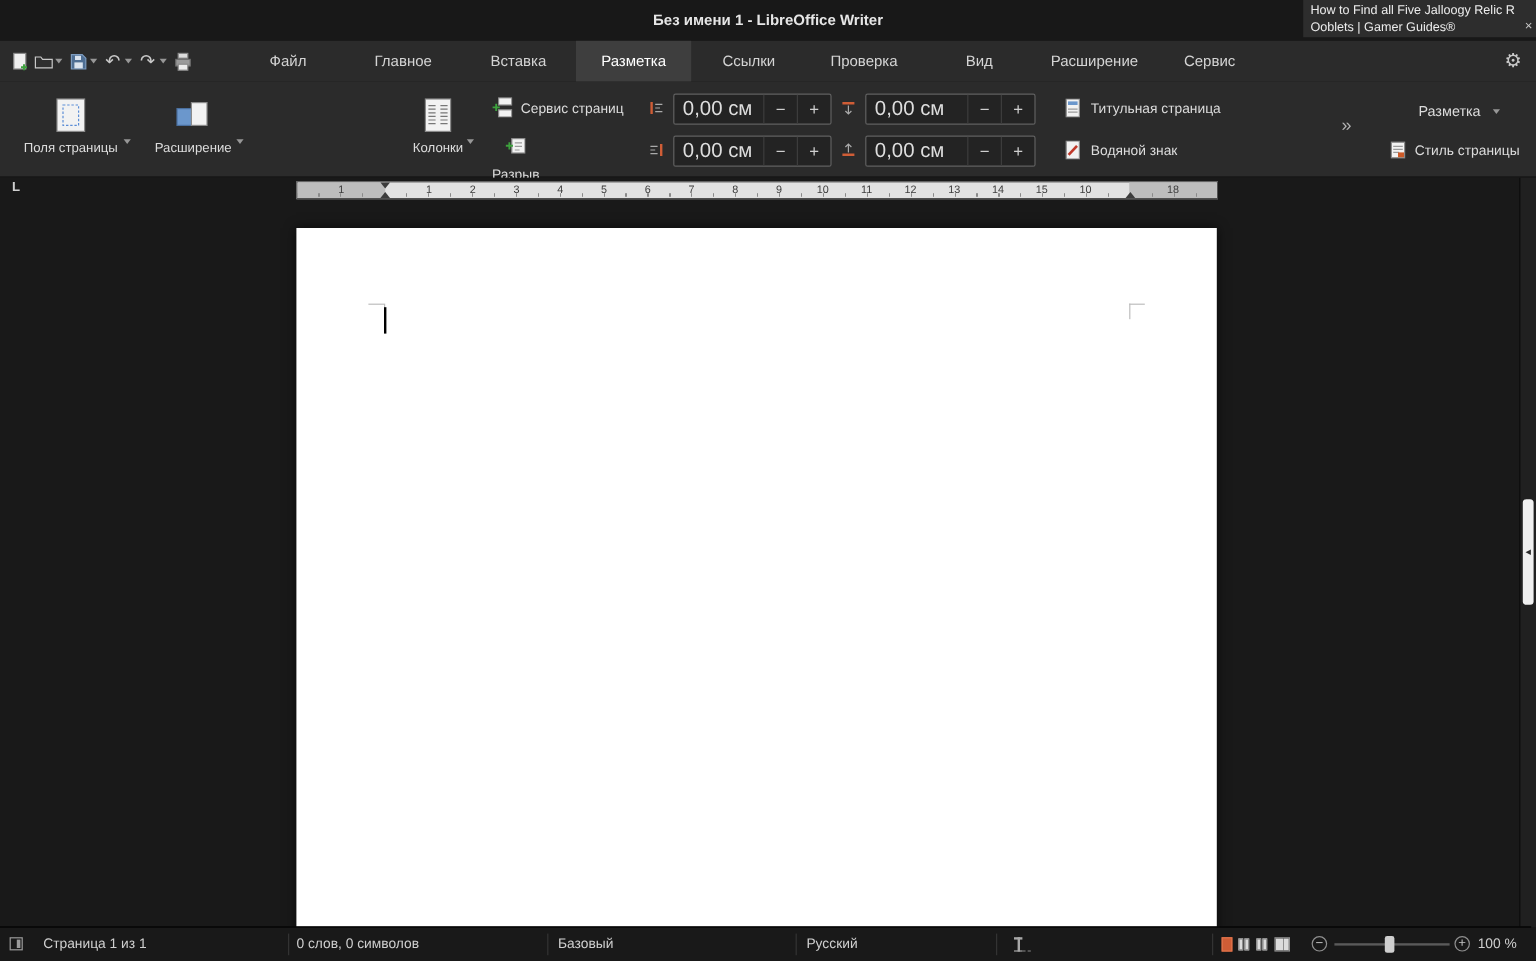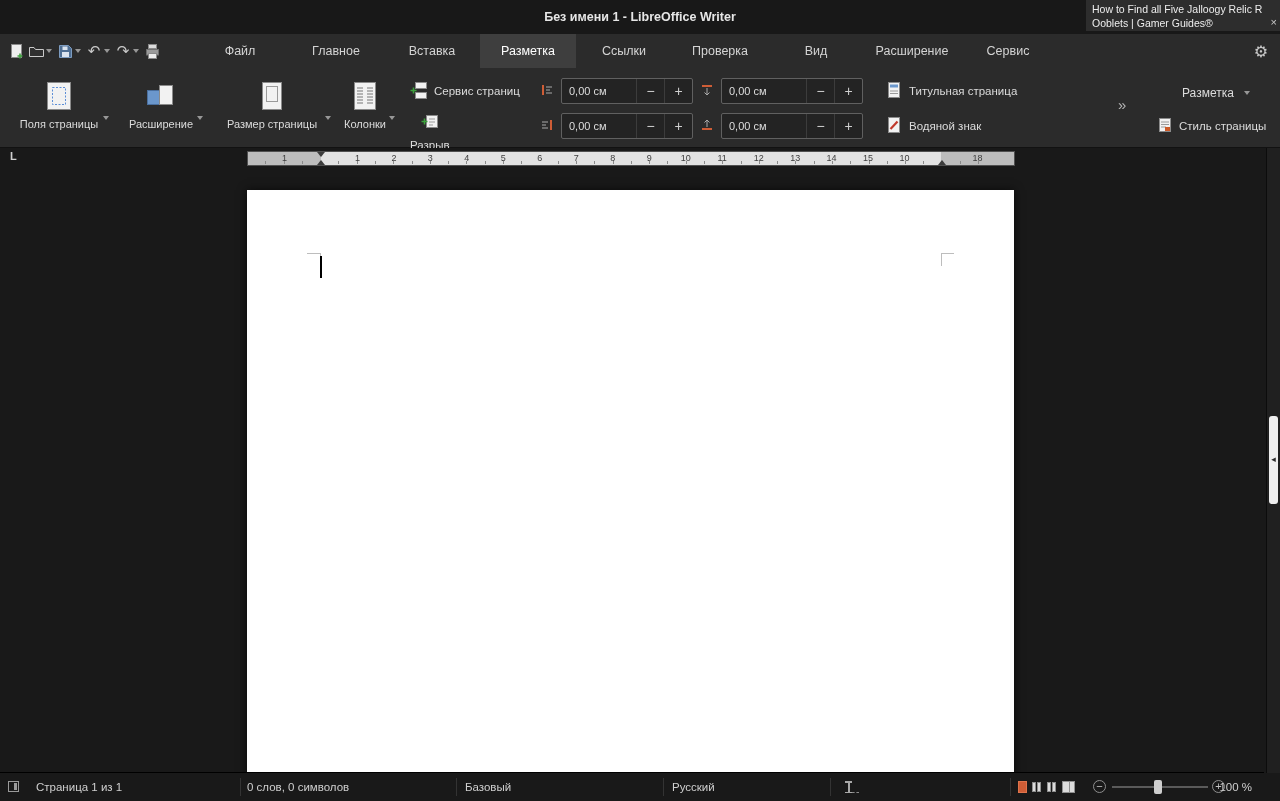--- a/index.html
+++ b/index.html
@@ -26,21 +26,21 @@
   .gear{position:absolute;right:12px;top:0;height:34px;display:flex;align-items:center;font-size:16px;color:#c9c9c9;}
 
   
   .ribbon{position:absolute;top:68px;left:0;right:0;height:80px;background:#2b2b2b;border-bottom:1px solid #121212;box-sizing:border-box;}
   .bigbtn{position:absolute;top:6px;height:66px;cursor:default;}
   .bigbtn .icon-wrap{height:44px;display:flex;align-items:center;justify-content:center;}
   .bigbtn .lbl{text-align:center;font-size:11px;color:#dcdcdc;white-space:nowrap;}
   .bigbtn .caret-down{position:absolute;right:0;top:42px;}
   .smallrow{position:absolute;height:26px;display:flex;align-items:center;gap:7px;font-size:11.5px;color:#dcdcdc;white-space:nowrap;cursor:default;}
   .spinfield{display:flex;align-items:stretch;height:26px;border:1px solid #606060;background:#232323;border-radius:2px;box-sizing:border-box;}
-  .spinfield input{flex:1;min-width:0;background:transparent;border:none;outline:none;color:#dedede;font-size:11px;padding:0 7px;font-family:inherit;}
+  .spinfield input{flex:1;min-width:0;background:transparent;border:none;outline:none;color:#dedede;font-size:17px;padding:0 7px;font-family:inherit;}
   .spinbtn{width:27px;display:flex;align-items:center;justify-content:center;color:#cfcfcf;font-size:14px;border-left:1px solid #3c3c3c;cursor:default;}
   .overflow{position:absolute;left:1118px;top:28px;font-size:15px;color:#b5b5b5;}
   .layout-select{position:absolute;left:1182px;top:13px;height:24px;display:flex;align-items:center;font-size:12px;color:#dcdcdc;}
   .layout-select .caret-down{margin-left:10px;}
 
   
   .docarea{position:absolute;top:148px;left:0;right:0;bottom:28px;background:#191919;overflow:hidden;}
   .tab-marker{position:absolute;left:10px;top:2px;font-size:11px;font-weight:bold;color:#cfcfcf;}
   .ruler{position:absolute;left:247px;top:3px;width:768px;height:15px;background:#e2e2e2;border:1px solid #505050;box-sizing:border-box;}
   .ruler .margin{position:absolute;top:0;bottom:0;width:73px;background:#bdbdbd;}
@@ -56,21 +56,21 @@
   .page{position:absolute;left:247px;top:42px;width:767px;bottom:-6px;background:#ffffff;box-shadow:0 0 9px rgba(0,0,0,.65);}
   .corner{position:absolute;}
   .cline{position:absolute;background:#bdbdbd;}
   .cursor{position:absolute;left:73px;top:66px;width:1.5px;height:22px;background:#000;}
 
   .scrollbar{position:absolute;right:0;top:0;bottom:0;width:14px;background:#202020;border-left:1px solid #0c0c0c;box-sizing:border-box;}
   .scroll-thumb{position:absolute;left:2px;right:2px;top:268px;height:88px;background:#efefef;border-radius:3px;}
   .collapse-arrow{position:absolute;top:50%;left:0;width:100%;transform:translateY(-52%);text-align:center;color:#2b2b2b;font-size:9px;line-height:9px;}
 
   
-  .statusbar{position:absolute;bottom:0;left:0;right:16px;height:28px;background:#191919;border-top:1px solid #000;
+  .statusbar{position:absolute;bottom:0;left:0;right:4px;height:28px;background:#191919;border-top:1px solid #000;
     font-size:11.5px;color:#cfcfcf;}
   .sb-item{position:absolute;line-height:28px;white-space:nowrap;cursor:default;}
   .sb-div{position:absolute;top:5px;bottom:5px;width:1px;background:#333;}
   .pgicon{position:absolute;left:8px;top:8px;width:11px;height:11px;border:1px solid #9a9a9a;box-sizing:border-box;}
   .pgicon i{position:absolute;right:1px;top:1px;bottom:1px;width:3px;background:#9a9a9a;}
   .insicon{position:absolute;left:843px;top:8px;width:16px;height:12px;}
   .insicon .bar{position:absolute;left:5px;top:0;width:1.5px;height:12px;background:#a8a8a8;}
   .insicon .cap{position:absolute;left:2px;width:7px;height:1.5px;background:#a8a8a8;}
   .insicon .dash{position:absolute;left:9px;bottom:0;width:7px;border-bottom:1px dashed #8a8a8a;}
   .view-icons{position:absolute;left:1018px;top:8px;display:flex;align-items:center;}
@@ -165,30 +165,20 @@
       <div class="icon-wrap">
         <svg width="30" height="28">
             <rect x="1.5" y="8.5" width="20" height="14" fill="#6b97cc" stroke="#4a6f9e"></rect>
             <rect x="13.5" y="3.5" width="13" height="19" fill="#f2f2f2" stroke="#8a8a8a"></rect>
           </svg>
       </div>
       <div class="lbl">Расширение</div>
       <span class="caret-down"></span>
     </div>
 
-    <div class="bigbtn" style="left:210px;width:124px;">
-      <div class="icon-wrap">
-        <svg width="26" height="30">
-            <rect x="3.5" y="1.5" width="19" height="27" fill="#f2f2f2" stroke="#8a8a8a"></rect>
-            <rect x="7.5" y="5.5" width="11" height="15" fill="none" stroke="#9a9a9a"></rect>
-          </svg>
-      </div>
-      <div class="lbl">Размер страницы</div>
-      <span class="caret-down"></span>
-    </div>
 
     <div class="bigbtn" style="left:332px;width:66px;">
       <div class="icon-wrap">
         <svg width="24" height="30">
             <rect x="1.5" y="1.5" width="21" height="27" fill="#f2f2f2" stroke="#8a8a8a"></rect>
             <path d="M4 7h6 M4 10h6 M4 13h6 M4 16h6 M4 19h6 M4 22h6 M14 7h6 M14 10h6 M14 13h6 M14 16h6 M14 19h6 M14 22h6" stroke="#777" stroke-width="1"></path>
           </svg>
       </div>
       <div class="lbl">Колонки</div>
       <span class="caret-down"></span>

